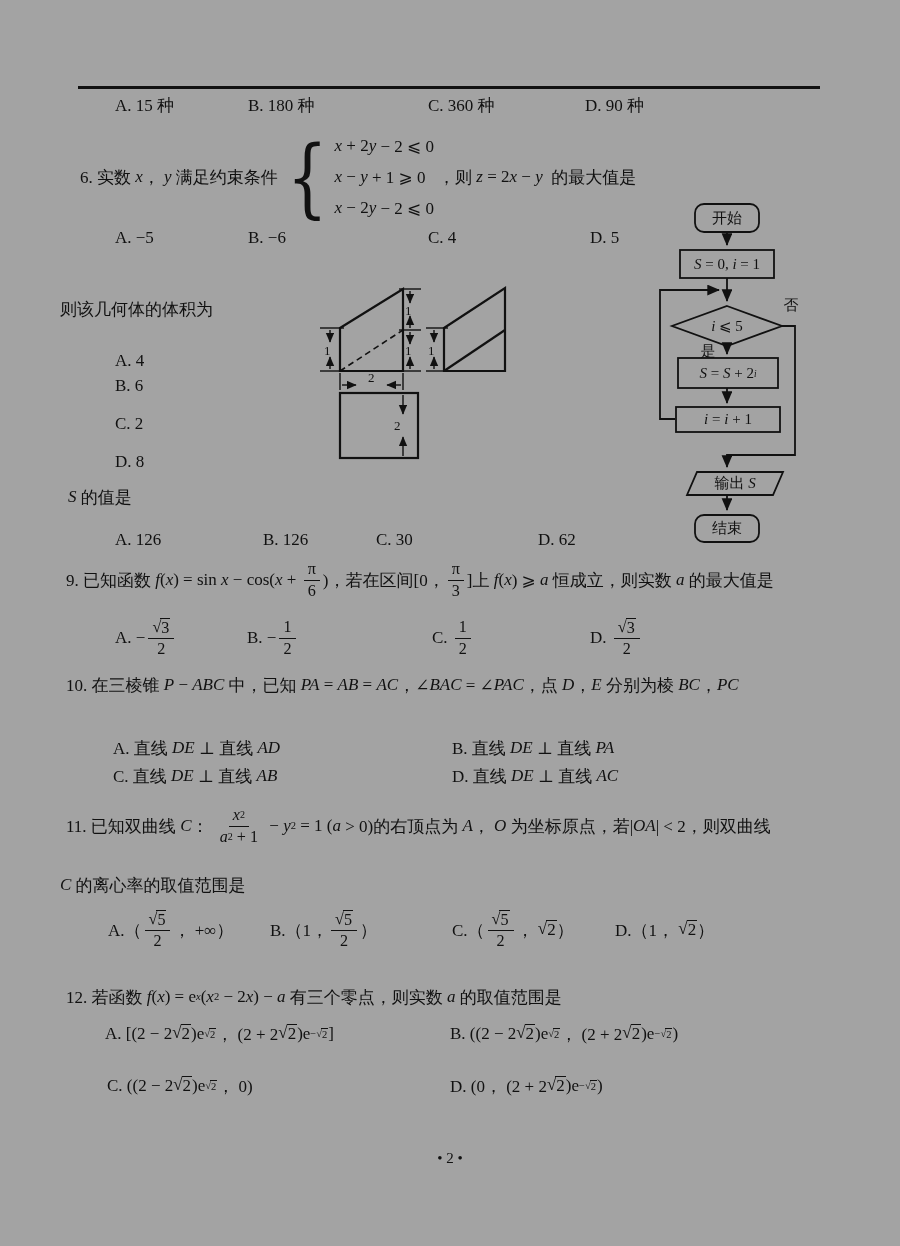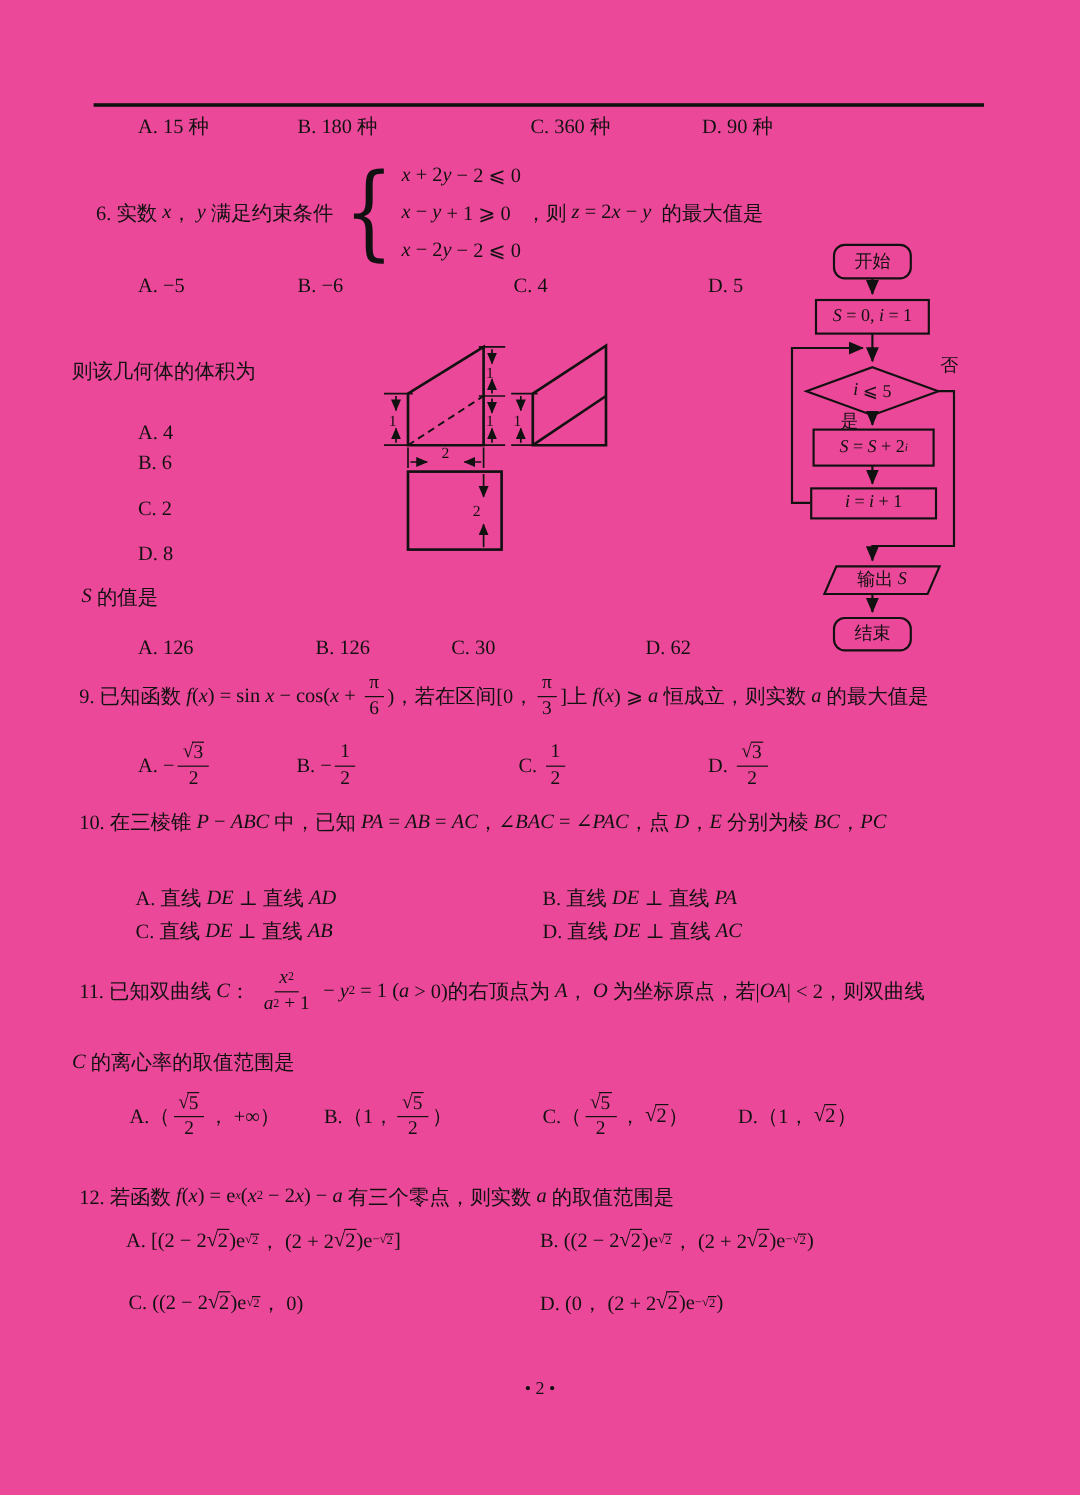--- a/index.html
+++ b/index.html
@@ -1,16 +1,16 @@
 <!DOCTYPE html>
 <html><head>
 <meta charset="utf-8">
 <style>
   html,body{margin:0;padding:0;background:#e8e8e8;}
-  .paper{position:relative;width:900px;height:1246px;background:#ec4899;overflow:hidden;
+  .paper{position:relative;width:900px;height:1246px;background:#a3a3a3;overflow:hidden;
          font-family:"Liberation Serif","DejaVu Serif",serif;color:#111;}
   .rule{position:absolute;left:78px;top:86px;width:742px;height:3px;background:#111;}
   .line{position:absolute;display:flex;align-items:center;height:26px;
         font-size:17px;white-space:pre;}
   .seg{display:inline-flex;align-items:center;white-space:pre;}
   .it{font-style:italic;}
   sup{font-size:0.62em;vertical-align:0.55em;line-height:0;display:inline-flex;align-items:center;}
   .frac{display:inline-flex;flex-direction:column;align-items:center;line-height:1.15;
         font-size:0.95em;margin:0 3px;}
   .frac .fn{display:inline-flex;align-items:center;border-bottom:1.3px solid #111;padding:0 4px 1px;}
@@ -29,21 +29,21 @@
   .footer{position:absolute;left:0;right:0;top:1150px;text-align:center;font-size:15px;}
 </style>
 </head>
 <body>
 
 <div class="paper">
   <div class="rule"></div>
 
   <div class="line" style="left:115px;top:92px">A. 15 种</div>
   <div class="line" style="left:248px;top:92px">B. 180 种</div>
-  <div class="line" style="left:442px;top:92px">C. 360 种</div>
+  <div class="line" style="left:428px;top:92px">C. 360 种</div>
   <div class="line" style="left:585px;top:92px">D. 90 种</div>
 
   <div class="line" style="left:80px;top:126px;height:102px">
     <span class="seg"><span class="tx">6. 实数 </span><span class="it">x</span><span class="tx">， </span><span class="it">y</span><span class="tx"> 满足约束条件</span></span>
     <span class="brace">{</span>
     <span class="syscol">
       <span class="seg"><span class="it">x</span><span class="tx"> + 2</span><span class="it">y</span><span class="tx"> − 2 ⩽ 0</span></span>
       <span class="seg"><span class="it">x</span><span class="tx"> − </span><span class="it">y</span><span class="tx"> + 1 ⩾ 0</span></span>
       <span class="seg"><span class="it">x</span><span class="tx"> − 2</span><span class="it">y</span><span class="tx"> − 2 ⩽ 0</span></span>
     </span>

